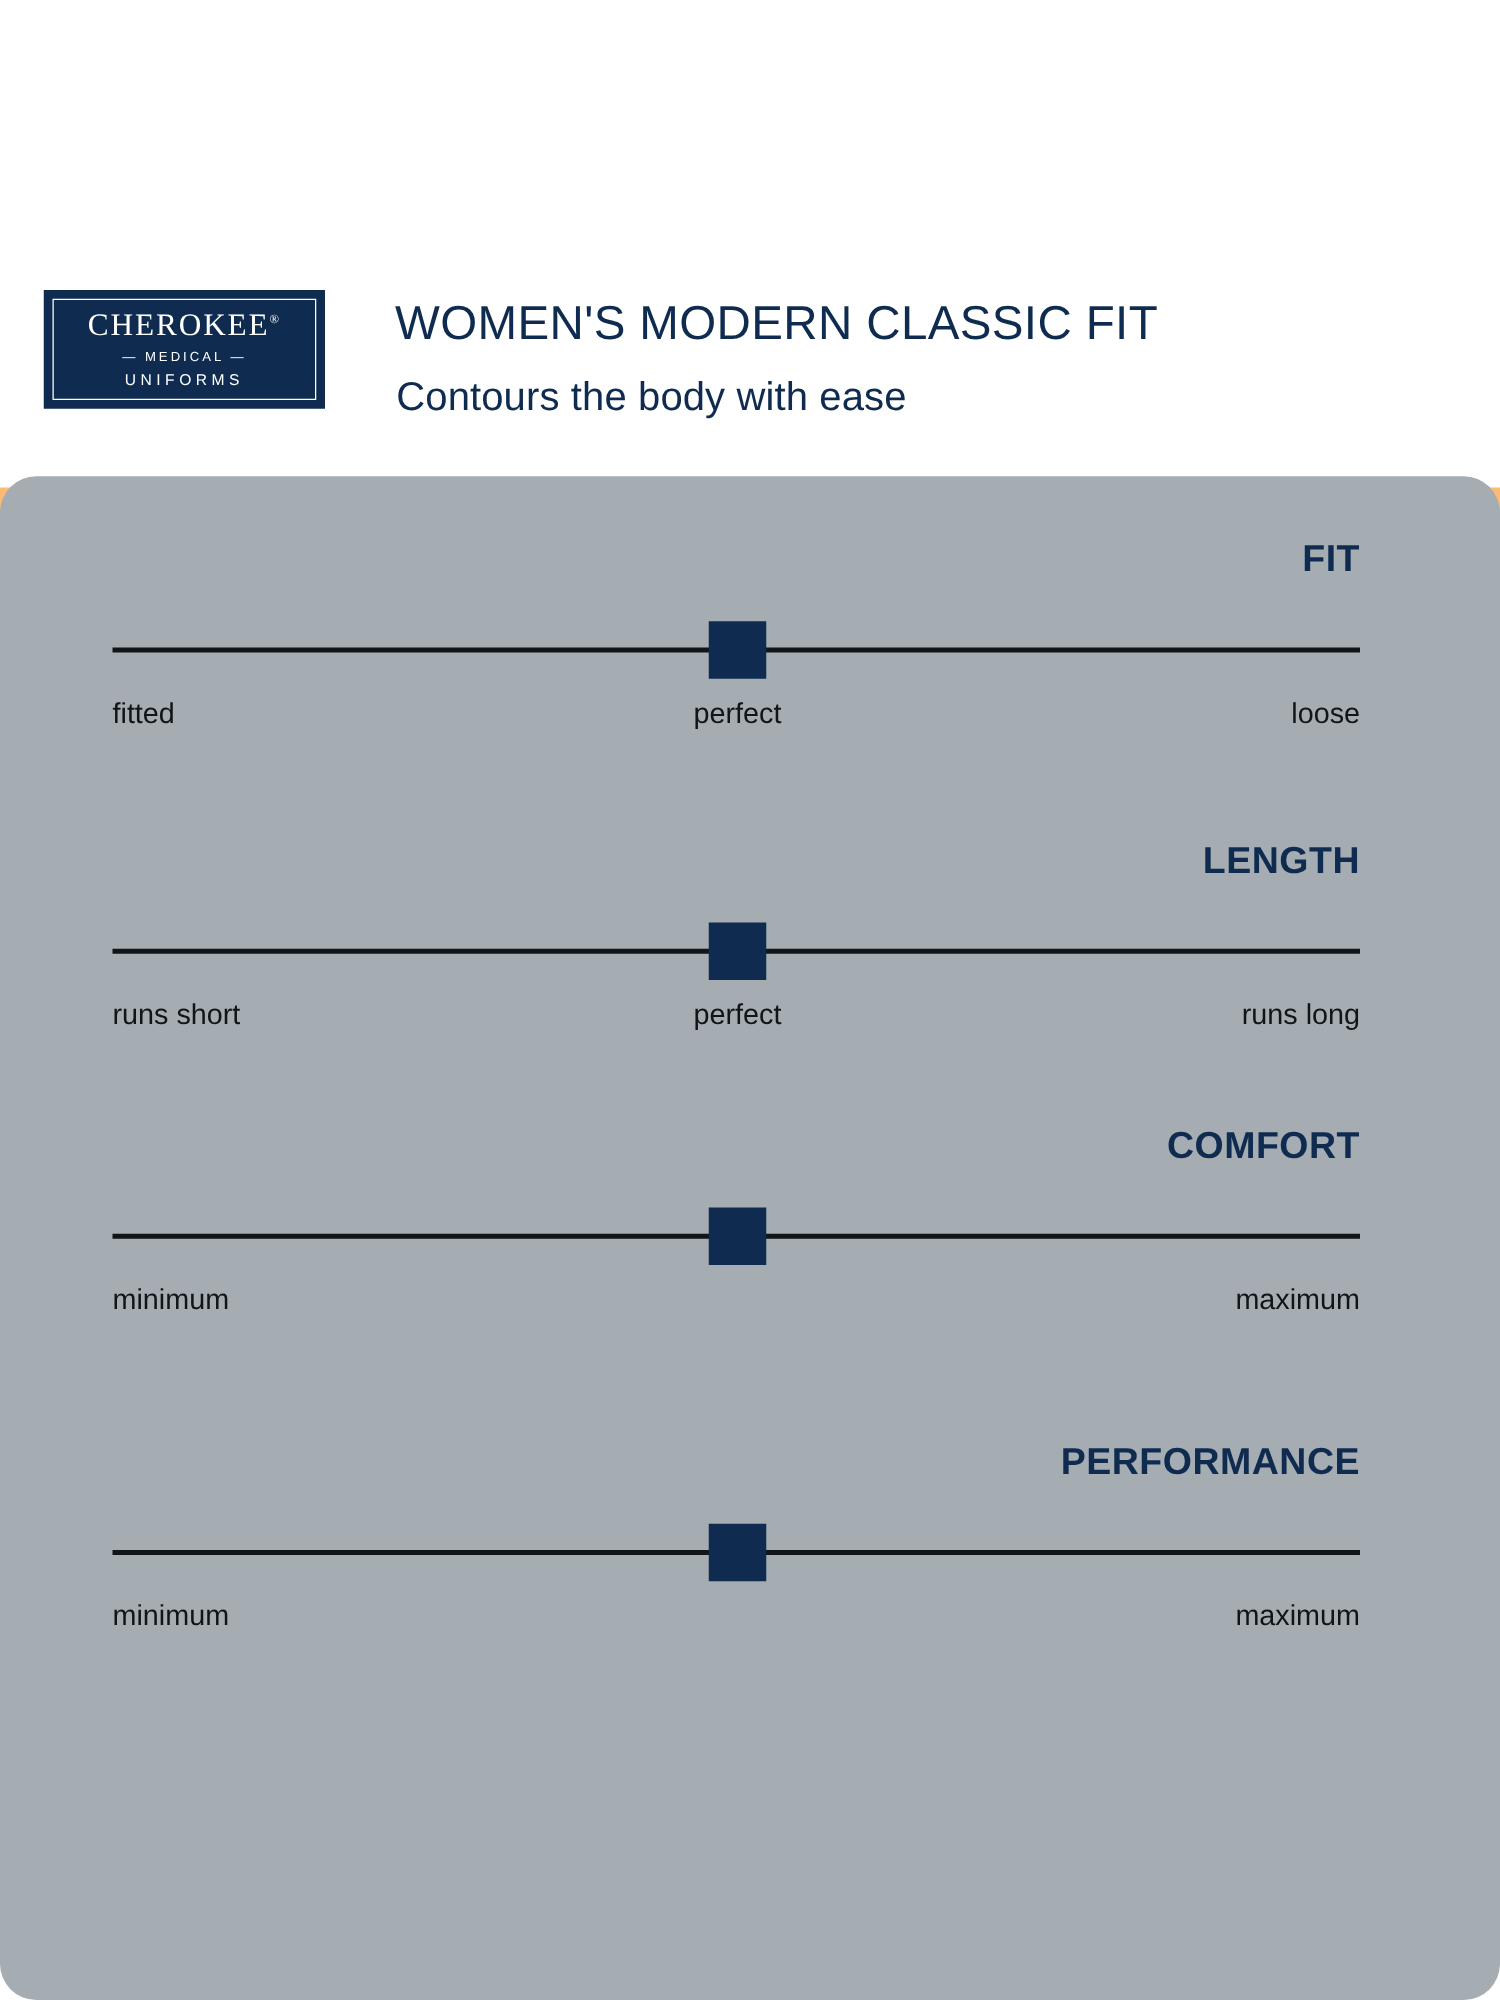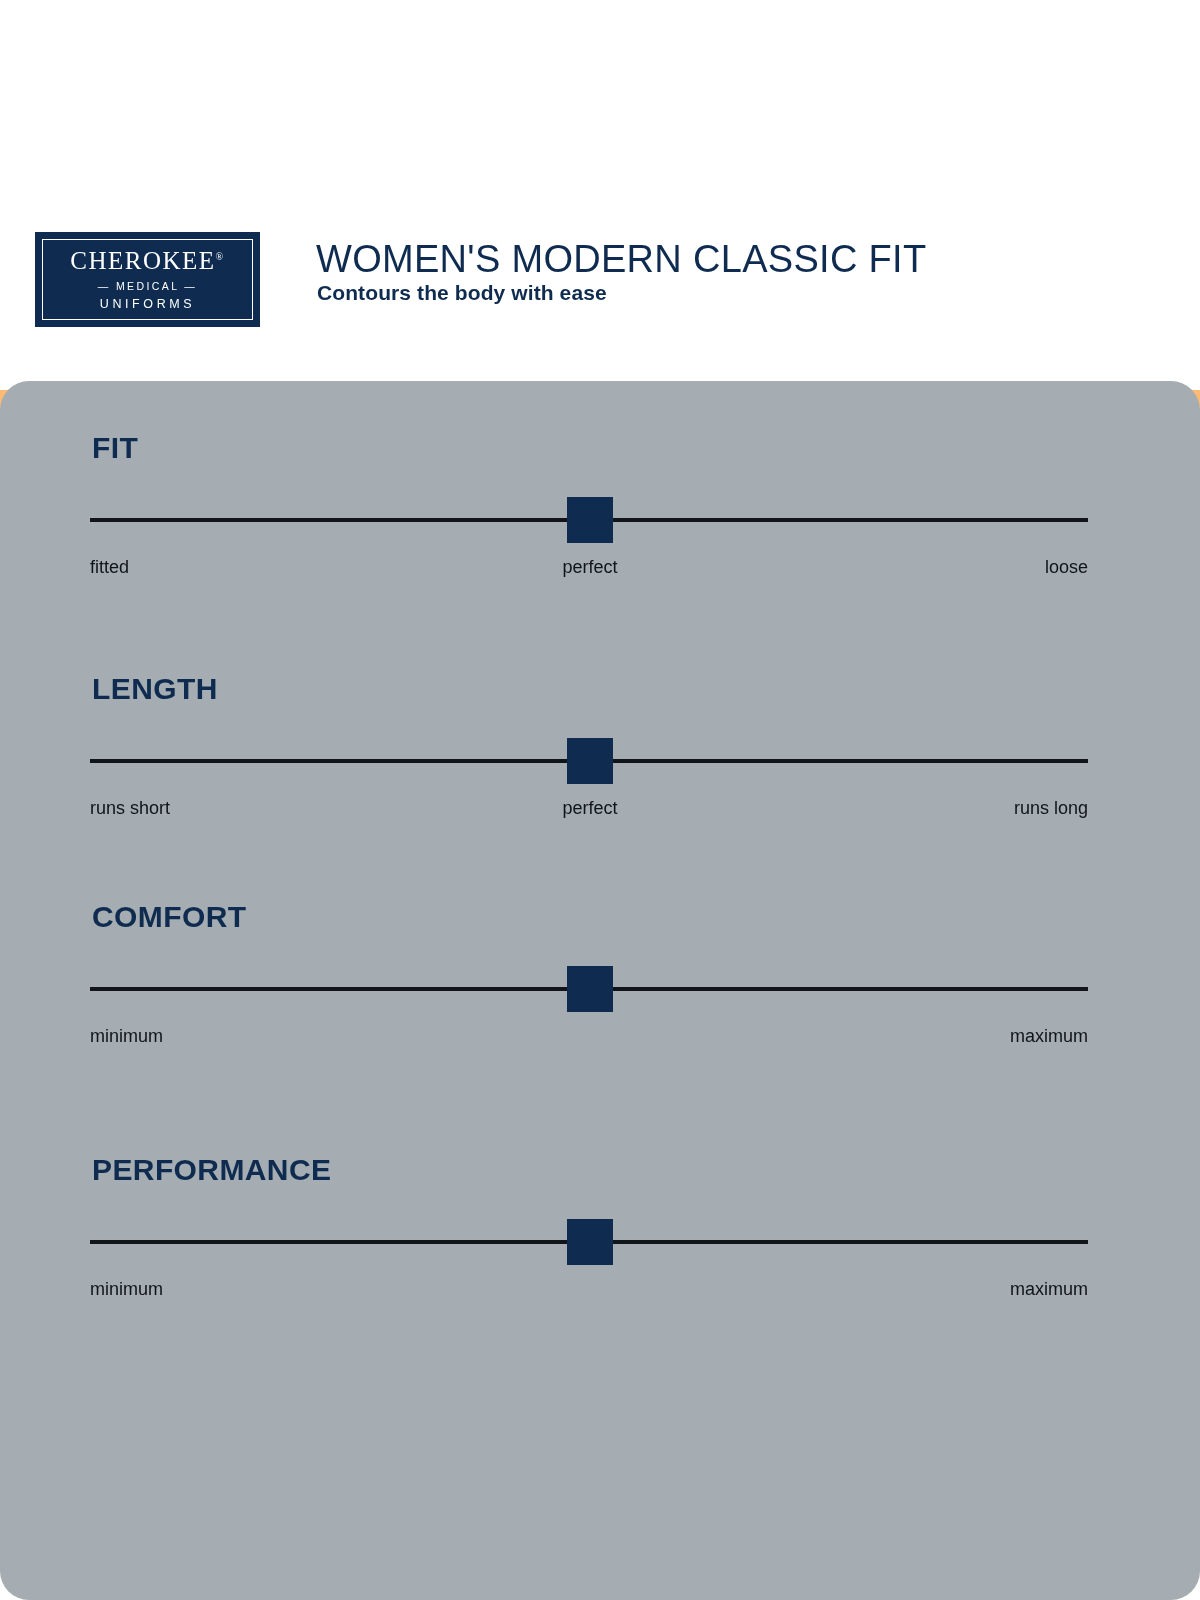--- a/index.html
+++ b/index.html
@@ -11,20 +11,21 @@
     height: 1600px;
     background: #ffffff;
     font-family: "Liberation Sans", sans-serif;
     overflow: hidden;
   }
   .page {
     position: relative;
     width: 1200px;
     height: 1168px;
     background: #fdba74;
+    text-align: right;
   }
 
   
   .header {
     position: absolute;
     left: 0;
     top: 0;
     width: 1200px;
     height: 390px;
     background: #ffffff;
@@ -89,24 +90,24 @@
     color: #0f2c50;
     font-size: 38px;
     font-weight: normal;
     letter-spacing: 0.3px;
     line-height: 1;
     white-space: nowrap;
   }
   .subtitle {
     position: absolute;
     left: 317px;
-    top: 280px;
+    top: 298px;
     color: #0f2c50;
-    font-size: 21px;
-    font-weight: 700;
+    font-size: 32px;
+    font-weight: 400;
     letter-spacing: 0.1px;
     line-height: 1.2;
     white-space: nowrap;
   }
 
   
   .panel {
     position: absolute;
     left: 0;
     top: 381px;
@@ -150,21 +151,21 @@
   }
   .scale {
     position: relative;
     height: 34px;
     margin-top: 14px;
   }
   .scale span {
     position: absolute;
     top: 0;
     color: #111418;
-    font-size: 18px;
+    font-size: 23px;
     font-weight: 400;
     line-height: 1.2;
     white-space: nowrap;
   }
   .scale .s-left { left: 0; }
   .scale .s-mid  { left: 0; transform: translateX(-50%); }
   .scale .s-right { right: 0; }
 </style>
 </head>
 <body>

